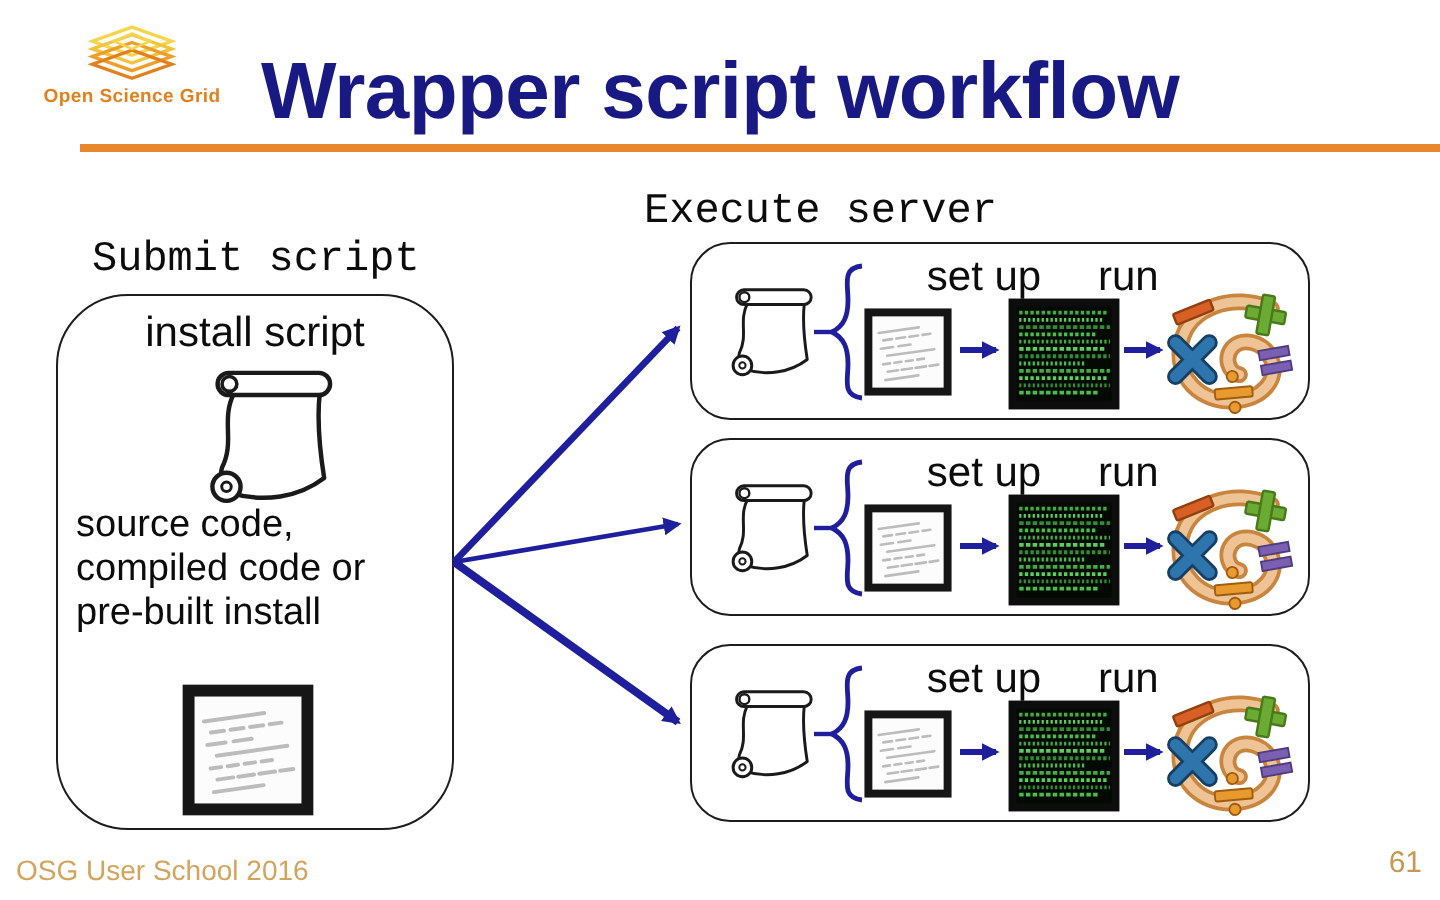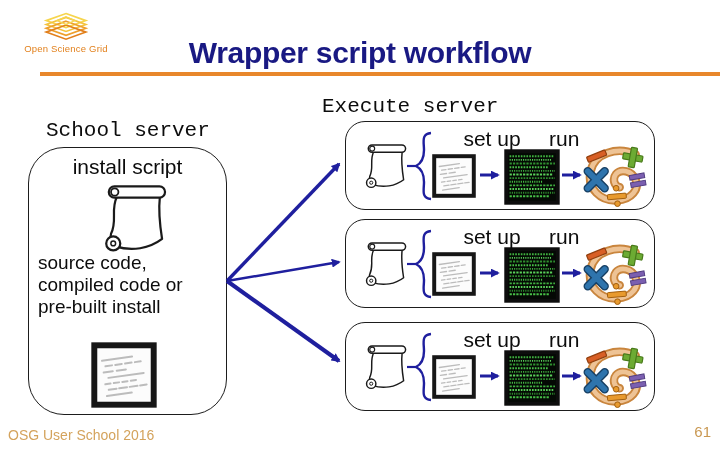--- a/index.html
+++ b/index.html
@@ -3,22 +3,22 @@
 <meta charset="utf-8">
 <style>
   html,body{margin:0;padding:0;background:#888;}
   #slide{
     position:relative;width:720px;height:450px;background:#ffffff;
     font-family:"Liberation Sans",sans-serif;color:#0c0c0c;overflow:hidden;
   }
   
   .logo{position:absolute;left:14px;top:12px;width:104px;height:54px;}
   .logo svg{display:block;margin:0 auto;}
-  .logo-text{margin-top:1px;font-size:9.5px;font-weight:normal;color:#e2801c;text-align:center;letter-spacing:.2px;white-space:nowrap;}
-  .title{position:absolute;left:0;right:0;top:24px;text-align:center;font-size:30px;font-weight:bold;color:#191983;letter-spacing:-.3px;margin-top:12px;}
+  .logo-text{margin-top:1px;font-size:9.5px;font-weight:bold;color:#e2801c;text-align:center;letter-spacing:.2px;white-space:nowrap;}
+  .title{position:absolute;left:0;right:0;top:24px;text-align:center;font-size:40px;font-weight:bold;color:#191983;letter-spacing:-.3px;}
   .rule{position:absolute;left:40px;top:72px;width:680px;height:4px;background:#e8872b;}
   
   .server-label{position:absolute;font-size:21px;color:#0c0c0c;white-space:nowrap;font-family:Liberation Mono, monospace;}
   #submit-label{left:46px;top:119px;}
   #execute-label{left:322px;top:95px;}
   
   .submit-box{position:absolute;left:28px;top:147px;width:197px;height:266px;border:1.4px solid #1d1d1d;border-radius:36px;}
   .wrapper-label{position:absolute;left:0;right:0;top:7px;text-align:center;font-size:21px;}
   .big-scroll{position:absolute;left:60px;top:34px;width:84px;height:74px;}
   .source-text{position:absolute;left:9px;top:104px;width:184px;font-size:19px;line-height:22px;white-space:pre-line;}
@@ -128,21 +128,21 @@
 
   <div class="logo">
     <svg width="64" height="30">
         <use href="#sym-logo" xlink:href="#sym-logo"></use>
       </svg>
     <div class="logo-text">Open Science Grid</div>
   </div>
   <div class="title">Wrapper script workflow</div>
   <div class="rule"></div>
 
-  <div class="server-label" id="submit-label">School server</div>
+  <div class="server-label" id="submit-label">Submit script</div>
   <div class="submit-box">
     <div class="wrapper-label">install script</div>
     <svg class="big-scroll">
         <use href="#sym-scroll" xlink:href="#sym-scroll"></use>
       </svg>
     <div class="source-text">source code,
 compiled code or
 pre-built install</div>
     <svg class="big-paper">
         <use href="#sym-paper" xlink:href="#sym-paper"></use>

